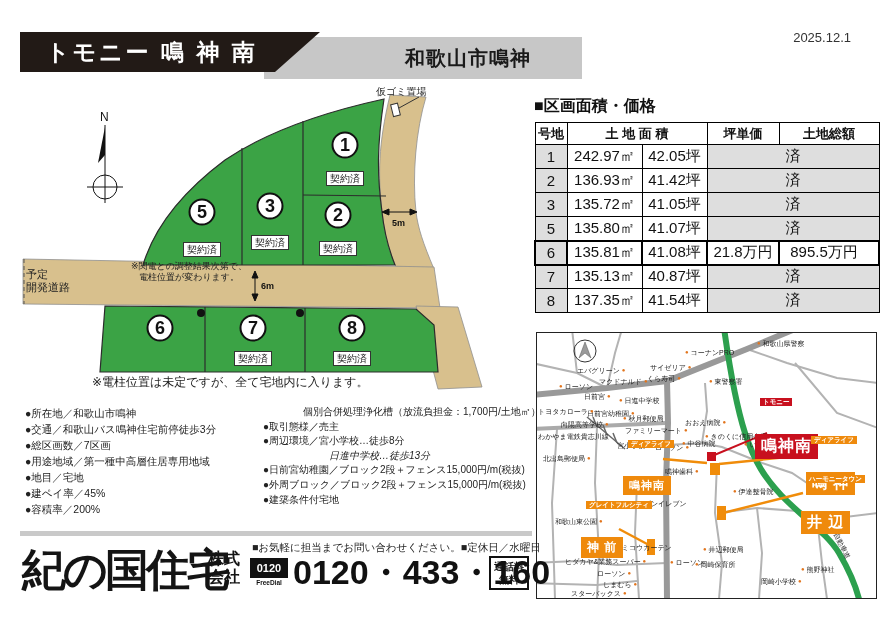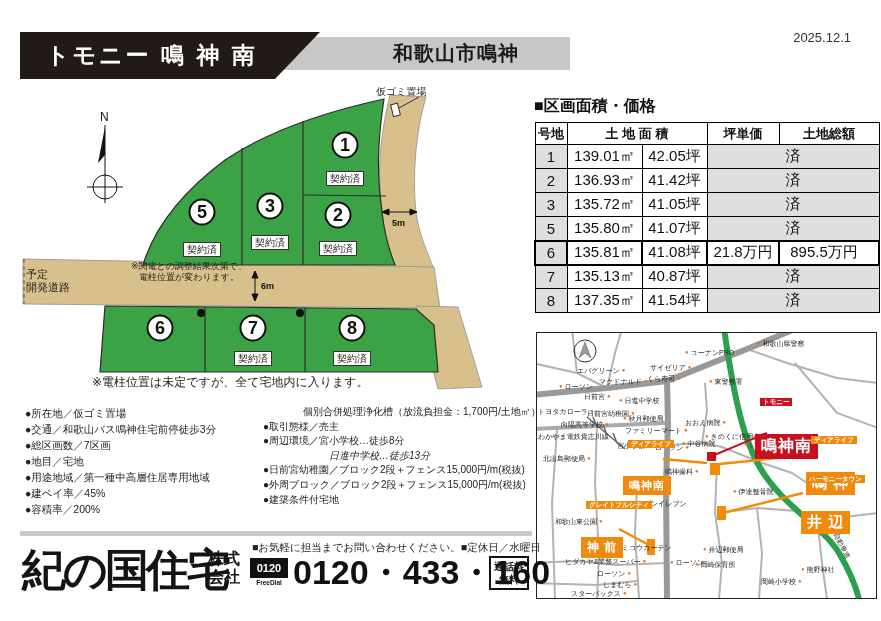--- a/index.html
+++ b/index.html
@@ -1,23 +1,23 @@
 <!DOCTYPE html>
 <html><head>
 <meta charset="utf-8">
 <style>
   * { margin:0; padding:0; box-sizing:border-box; }
   body { background:#fff; font-family:"Liberation Sans","DejaVu Sans",sans-serif; }
   .page { position:relative; width:881px; height:621px; background:#fff; overflow:hidden; color:#1a1a1a; }
 
   
-  .banner-gray { position:absolute; left:252px; top:37px; width:318px; height:33px; background:#c7c7c7;
+  .banner-gray { position:absolute; left:264px; top:37px; width:318px; height:42px; background:#c7c7c7;
     display:flex; align-items:center; justify-content:center; padding-left:90px; z-index:1; }
   .banner-gray span { font-size:20px; font-weight:bold; color:#1a1a1a; letter-spacing:1px; }
-  .banner-black { position:absolute; left:20px; top:32px; width:300px; height:47px; background:#221a16;
+  .banner-black { position:absolute; left:20px; top:32px; width:300px; height:40px; background:#221a16;
     clip-path:polygon(0 0,100% 0,calc(100% - 45px) 100%,0 100%); z-index:2;
     display:flex; align-items:center; padding-left:26px; }
   .banner-black span { color:#fff; font-size:23px; font-weight:bold; letter-spacing:3px; }
   .date { position:absolute; right:30px; top:30px; font-size:13px; color:#333; }
 
   
   .siteplan { position:absolute; left:20px; top:85px; width:500px; height:315px; }
   .siteplan svg { position:absolute; left:0; top:0; }
   .lot-circle { position:absolute; width:27px; height:27px; border-radius:50%; background:#fff; border:2px solid #111;
     display:flex; align-items:center; justify-content:center; font-size:18px; font-weight:bold; color:#111;
@@ -175,21 +175,21 @@
         <tr>
           <th class="th-lot">号地</th>
           <th colspan="2">土 地 面 積</th>
           <th>坪単価</th>
           <th>土地総額</th>
         </tr>
       </thead>
       <tbody>
           <tr>
             <td class="c-num">1</td>
-           <td>139.01㎡</td>
+           <td>242.97㎡</td>
            <td>42.05坪</td>
             <td class="c-status" colspan="2">済</td>
           </tr>
           <tr>
             <td class="c-num">2</td>
            <td>136.93㎡</td>
            <td>41.42坪</td>
             <td class="c-status" colspan="2">済</td>
           </tr>
           <tr>
@@ -221,25 +221,25 @@
             <td class="c-num">8</td>
            <td>137.35㎡</td>
            <td>41.54坪</td>
             <td class="c-status" colspan="2">済</td>
           </tr>
         </tbody>
     </table>
   </div>
 
   <div class="details-left">
-      <div class="detail-line">●所在地／仮ゴミ置場</div>
+      <div class="detail-line">●所在地／和歌山市鳴神</div>
       <div class="detail-line">●交通／和歌山バス鳴神住宅前停徒歩3分</div>
       <div class="detail-line">●総区画数／7区画</div>
+      <div class="detail-line">●用途地域／第一種中高層住居専用地域</div>
       <div class="detail-line">●地目／宅地</div>
-      <div class="detail-line">●用途地域／第一種中高層住居専用地域</div>
       <div class="detail-line">●建ペイ率／45%</div>
       <div class="detail-line">●容積率／200%</div>
     </div>
   <div class="details-right">
       <div class="detail-line" style="padding-left: 40px;">個別合併処理浄化槽（放流負担金：1,700円/土地㎡）</div>
       <div class="detail-line">●取引態様／売主</div>
       <div class="detail-line">●周辺環境／宮小学校…徒歩8分</div>
       <div class="detail-line" style="padding-left: 66px; font-style: italic;">日進中学校…徒歩13分</div>
       <div class="detail-line">●日前宮幼稚園／ブロック2段＋フェンス15,000円/m(税抜)</div>
       <div class="detail-line">●外周ブロック／ブロック2段＋フェンス15,000円/m(税抜)</div>

